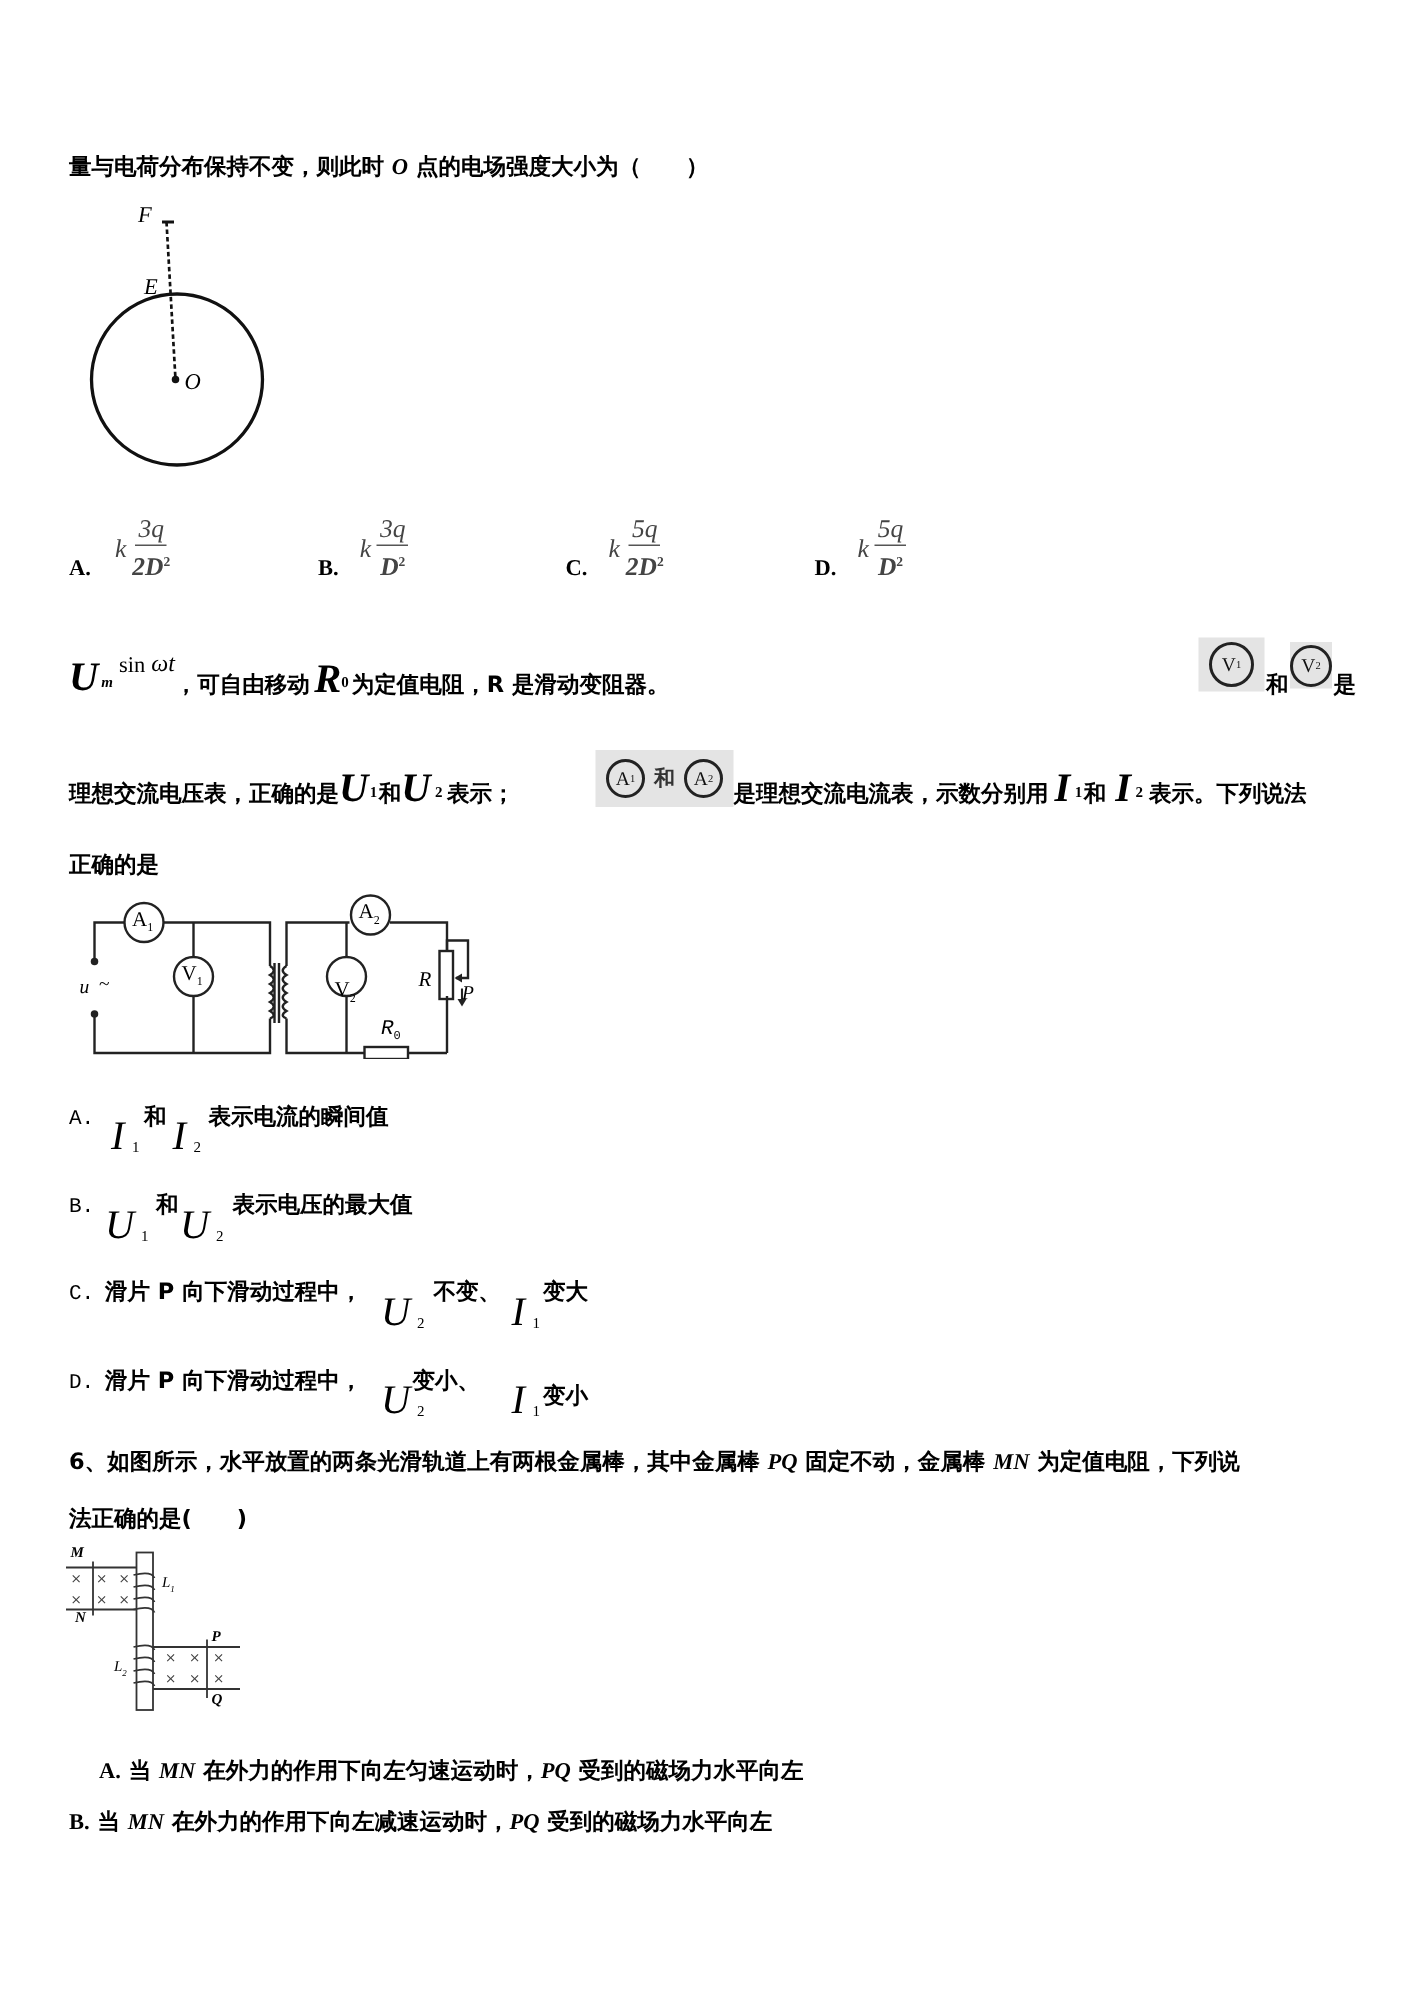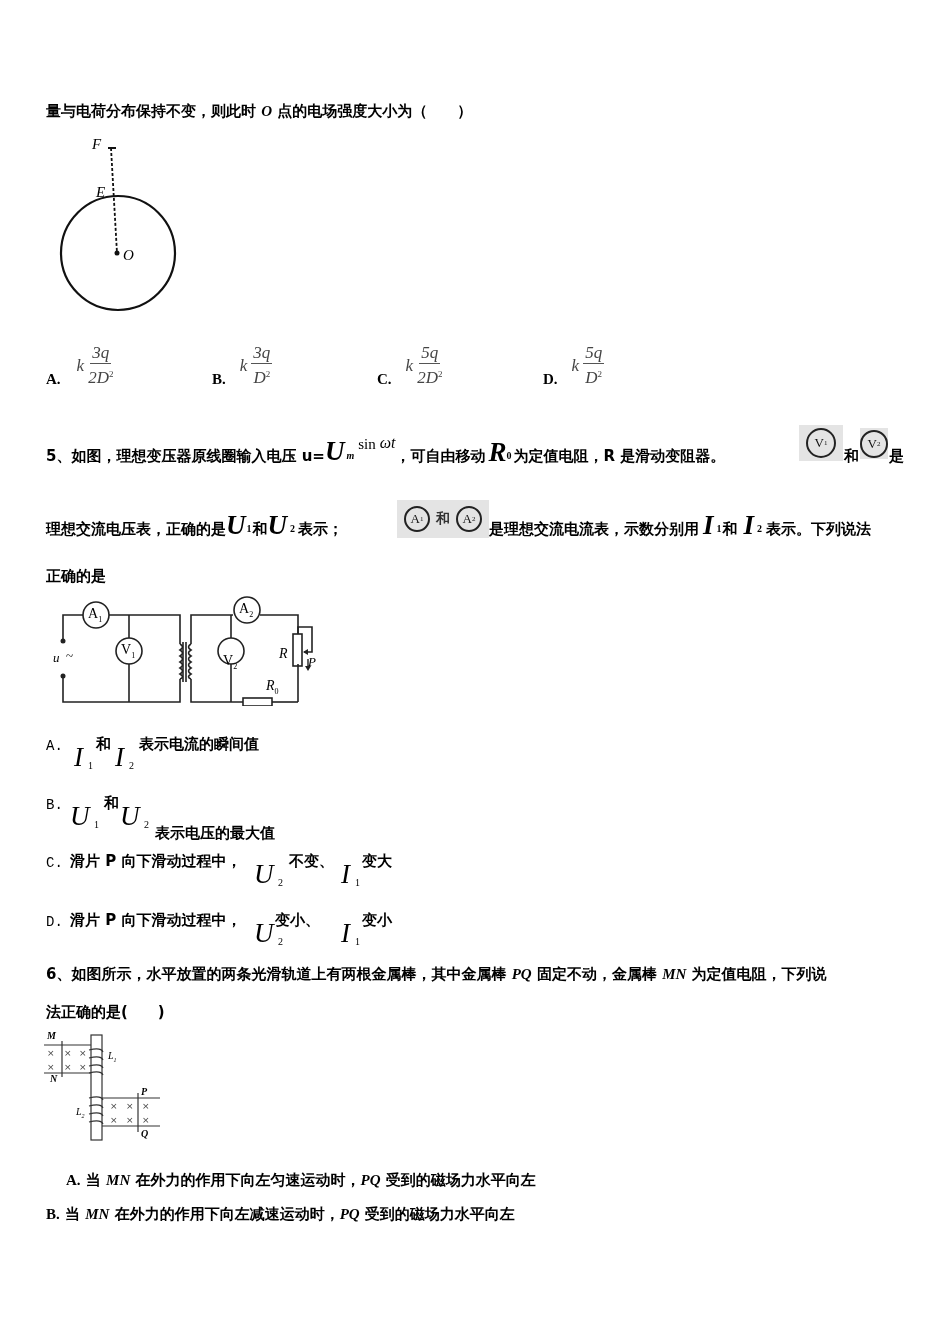--- a/index.html
+++ b/index.html
@@ -8,21 +8,21 @@
   .abs { position: absolute; }
   .txt { font-size: 15px; white-space: nowrap; line-height: 20px; }
   .bold { font-weight: bold; }
   .serif { font-family: "Liberation Serif", "DejaVu Serif", serif; }
   .mono { font-family: "Liberation Mono", "DejaVu Sans Mono", monospace; }
   .ital { font-style: italic; }
   .mathbig { font-family: "Liberation Serif", "DejaVu Serif", serif; font-style: italic; font-size: 27px; line-height: 27px; }
   .sub { font-family: "Liberation Serif", "DejaVu Serif", serif; font-size: 10px; }
   .frac { display: inline-flex; flex-direction: column; align-items: center; font-family: "Liberation Serif", "DejaVu Serif", serif; font-style: italic; color: #444; font-size: 17px; line-height: 18px; }
   .frac .num { border-bottom: 1px solid #555; padding: 0 2px 1px 2px; text-align: center; }
-  .frac .den { padding-top: 1px; }
+  .frac .den { padding-top: 1px; font-weight: bold; }
   .frac sup { font-size: 9px; font-style: normal; vertical-align: 6px; }
   .kk { font-family: "Liberation Serif", "DejaVu Serif", serif; font-style: italic; color: #444; font-size: 17px; }
   .meter-img { background: #e4e4e4; display: flex; align-items: center; justify-content: center; }
   .meter-circ { border: 2px solid #222; border-radius: 50%; display: flex; align-items: center; justify-content: center;
                 font-family: "Liberation Serif", "DejaVu Serif", serif; font-size: 13px; color: #111; }
   .meter-circ sub { font-size: 7px; }
 </style>
 </head>
 <body>
 
@@ -69,21 +69,20 @@
 <div class="abs" style="left:543px; top:343px; display:flex; align-items:center;">
   <span class="serif bold" style="font-size:15px; margin-top:28px;">D.</span>
   <span class="kk" style="margin-left:14px;">k</span>
   <span class="frac" style="margin-left:4px;">
       <span class="num">5q</span>
       <span class="den"><span>D</span><sup>2</sup></span>
     </span>
 </div>
 
 <div class="abs txt bold" style="left:46px; top:438px; display:flex; align-items:flex-end;">
-  <span>5、如图，理想变压器原线圈输入电压 u=</span>
   <span class="mathbig" style="margin-bottom:1px;">U</span>
   <span class="sub ital" style="margin:0 4px 0 2px;">m</span>
   <span class="serif" style="font-size:15px; align-self:flex-start; margin-top:-4px; font-weight:normal;">sin</span>
   <span class="serif ital" style="font-size:16px; align-self:flex-start; margin-top:-5px; margin-left:4px; font-weight:normal;">ωt</span>
   <span>，可自由移动</span>
   <span class="mathbig" style="margin-left:3px;">R</span>
   <span class="sub" style="margin-right:2px;">0</span>
   <span>为定值电阻，R 是滑动变阻器。</span>
 </div>
 <div class="abs meter-img" style="left:799px; top:425px; width:44px; height:36px;">
@@ -174,60 +173,60 @@
     </g>
   </svg>
   <span class="abs serif ital" style="left:3px; top:56px; font-size:13px;">u</span>
   <span class="abs serif" style="left:16px; top:54px; font-size:13px;">~</span>
   <span class="abs serif" style="left:38px; top:12px; font-size:14px;"><span>A</span><sub style="font-size:8px;">1</sub></span>
   <span class="abs serif" style="left:71px; top:48px; font-size:14px;"><span>V</span><sub style="font-size:8px;">1</sub></span>
   <span class="abs serif" style="left:173px; top:48px; font-size:14px;margin-top:11px;"><span>V</span><sub style="font-size:8px;">2</sub></span>
   <span class="abs serif" style="left:189px; top:7px; font-size:14px;"><span>A</span><sub style="font-size:8px;">2</sub></span>
   <span class="abs serif ital" style="left:229px; top:52px; font-size:14px;">R</span>
   <span class="abs serif ital" style="left:258px; top:60px; font-size:13px;">P</span>
-  <span class="abs serif ital" style="left:216px; top:84px; font-size:14px;"><span>R</span><sub style="font-size:8px; font-style:normal;">0</sub></span>
+  <span class="abs serif ital" style="left:204px; top:84px; font-size:14px;font-family:Liberation Mono, monospace;"><span>R</span><sub style="font-size:8px; font-style:normal;">0</sub></span>
 </div>
 
 <div class="abs txt" style="left:46px; top:734px; width:300px; height:36px;">
   <span class="abs mono" style="left:0; top:2px; font-size:14px;">A.</span>
   <span class="abs mathbig" style="left:28px; top:10px;">I</span>
   <span class="abs sub" style="left:42px; top:22px;">1</span>
   <span class="abs bold" style="left:50px; top:0px;">和</span>
   <span class="abs mathbig" style="left:69px; top:10px;">I</span>
   <span class="abs sub" style="left:83px; top:22px;">2</span>
   <span class="abs bold" style="left:93px; top:0px;">表示电流的瞬间值</span>
 </div>
 <div class="abs txt" style="left:46px; top:793px; width:300px; height:36px;">
   <span class="abs mono" style="left:0; top:2px; font-size:14px;">B.</span>
   <span class="abs mathbig" style="left:24px; top:10px;">U</span>
   <span class="abs sub" style="left:48px; top:22px;">1</span>
   <span class="abs bold" style="left:58px; top:0px;">和</span>
   <span class="abs mathbig" style="left:74px; top:10px;">U</span>
   <span class="abs sub" style="left:98px; top:22px;">2</span>
-  <span class="abs bold" style="left:109px; top:0px;margin-top:30px;">表示电压的最大值</span>
+  <span class="abs bold" style="left:109px; top:0px;">表示电压的最大值</span>
 </div>
 <div class="abs txt" style="left:46px; top:851px; width:400px; height:36px;">
   <span class="abs mono" style="left:0; top:2px; font-size:14px;">C.</span>
   <span class="abs bold" style="left:24px; top:0px;">滑片 P 向下滑动过程中，</span>
   <span class="abs mathbig" style="left:208px; top:10px;">U</span>
   <span class="abs sub" style="left:232px; top:22px;">2</span>
   <span class="abs bold" style="left:243px; top:0px;">不变、</span>
   <span class="abs mathbig" style="left:295px; top:10px;">I</span>
   <span class="abs sub" style="left:309px; top:22px;">1</span>
   <span class="abs bold" style="left:316px; top:0px;">变大</span>
 </div>
 <div class="abs txt" style="left:46px; top:910px; width:400px; height:36px;">
   <span class="abs mono" style="left:0; top:2px; font-size:14px;">D.</span>
   <span class="abs bold" style="left:24px; top:0px;">滑片 P 向下滑动过程中，</span>
   <span class="abs mathbig" style="left:208px; top:10px;">U</span>
   <span class="abs sub" style="left:232px; top:22px;">2</span>
   <span class="abs bold" style="left:229px; top:0px;">变小、</span>
   <span class="abs mathbig" style="left:295px; top:10px;">I</span>
   <span class="abs sub" style="left:309px; top:22px;">1</span>
-  <span class="abs bold" style="left:316px; top:0px;">变小</span>
+  <span class="abs bold" style="left:316px; top:10px;">变小</span>
 </div>
 
 <div class="abs txt bold" style="left:46px; top:964px;">
   <span>6、如图所示，水平放置的两条光滑轨道上有两根金属棒，其中金属棒 </span><span class="serif ital">PQ</span><span> 固定不动，金属棒 </span><span class="serif ital">MN</span><span> 为定值电阻，下列说</span>
 </div>
 <div class="abs txt bold" style="left:46px; top:1002px;">
   <span>法正确的是(</span><span>　　</span><span>)</span>
 </div>
 
 <div class="abs" style="left:44px; top:1032px; width:120px; height:112px;">

